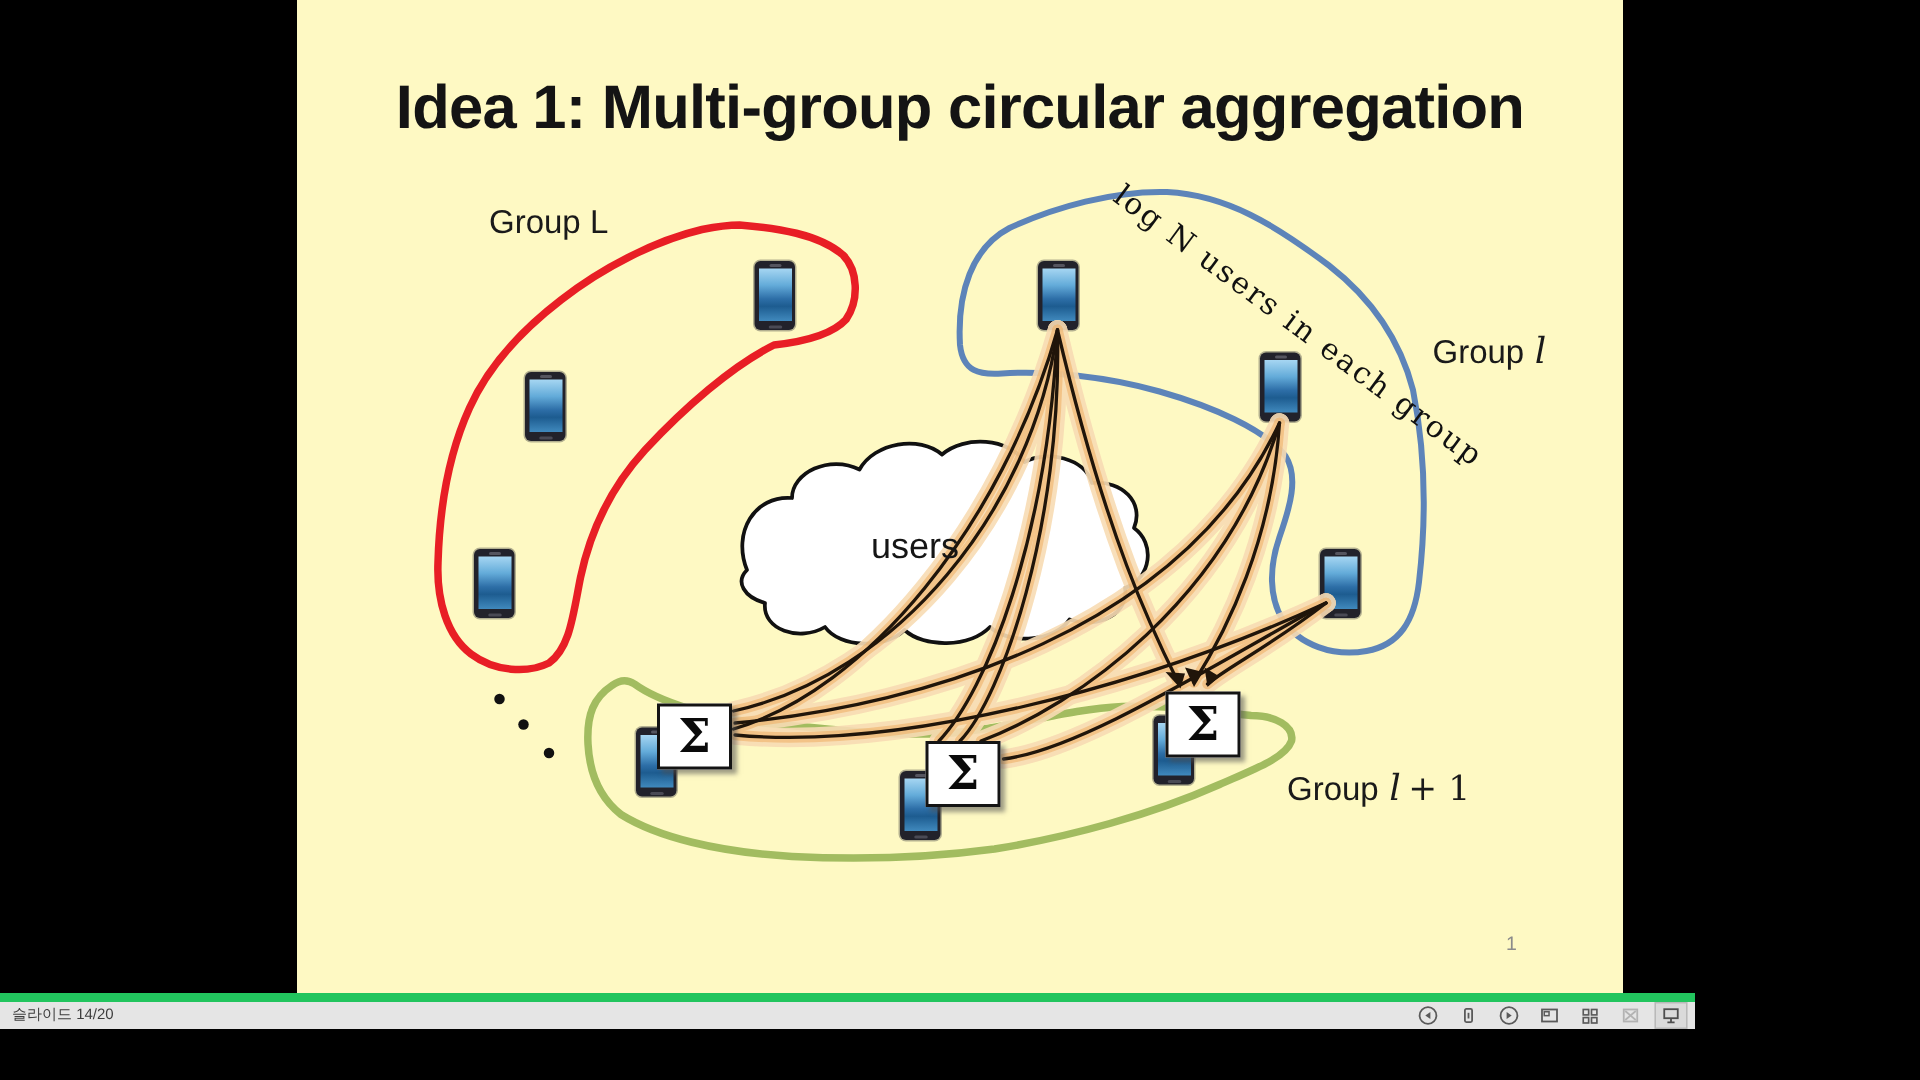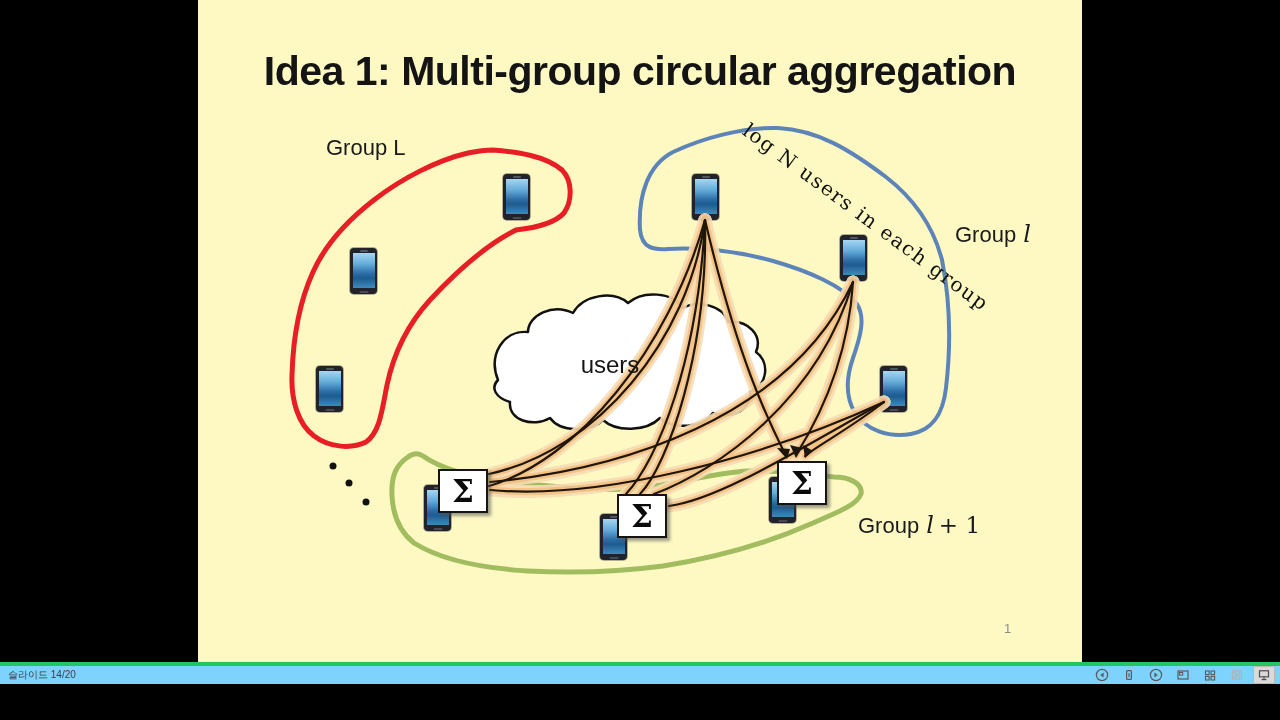--- a/index.html
+++ b/index.html
@@ -45,22 +45,22 @@
     left:512px;top:205px;width:312px;text-align:center;
     font-family:"DejaVu Serif",serif;font-size:20px;letter-spacing:1.5px;color:#111;
     transform:rotate(36.5deg);transform-origin:center center;
   }
   .lbl-server{left:372px;top:351px;width:80px;text-align:center;font-size:24px;color:#151515;}
   .lbl-caption{left:140px;top:586px;width:624px;text-align:center;font-size:22px;color:#101010;}
   .lbl-page{left:806px;top:621px;font-size:13px;color:#8b8b8b;}
 
   
   .statusbar{
-    position:absolute;left:0;top:662px;width:1280px;height:18px;background:#7dd3fc;
-    border-top:4px solid #22c55e;z-index:10;
+    position:absolute;left:0;top:662px;width:1130px;height:18px;background:#e5e5e5;
+    border-top:6px solid #22c55e;z-index:10;
   }
   .sb-counter{position:absolute;left:8px;top:0;height:18px;line-height:17px;
      font-size:10px;color:#3d3d3d;}
   .sb-icons{position:absolute;right:5px;top:0;height:18px;display:flex;align-items:center;gap:5px;}
   .sb-btn{width:20px;height:16px;display:flex;align-items:center;justify-content:center;border:1px solid transparent;}
   .sb-btn.active{background:#dadada;border:1px solid #b9b9b9;}
   .sb-btn svg{display:block;}
 </style>
 </head>
 <body>

